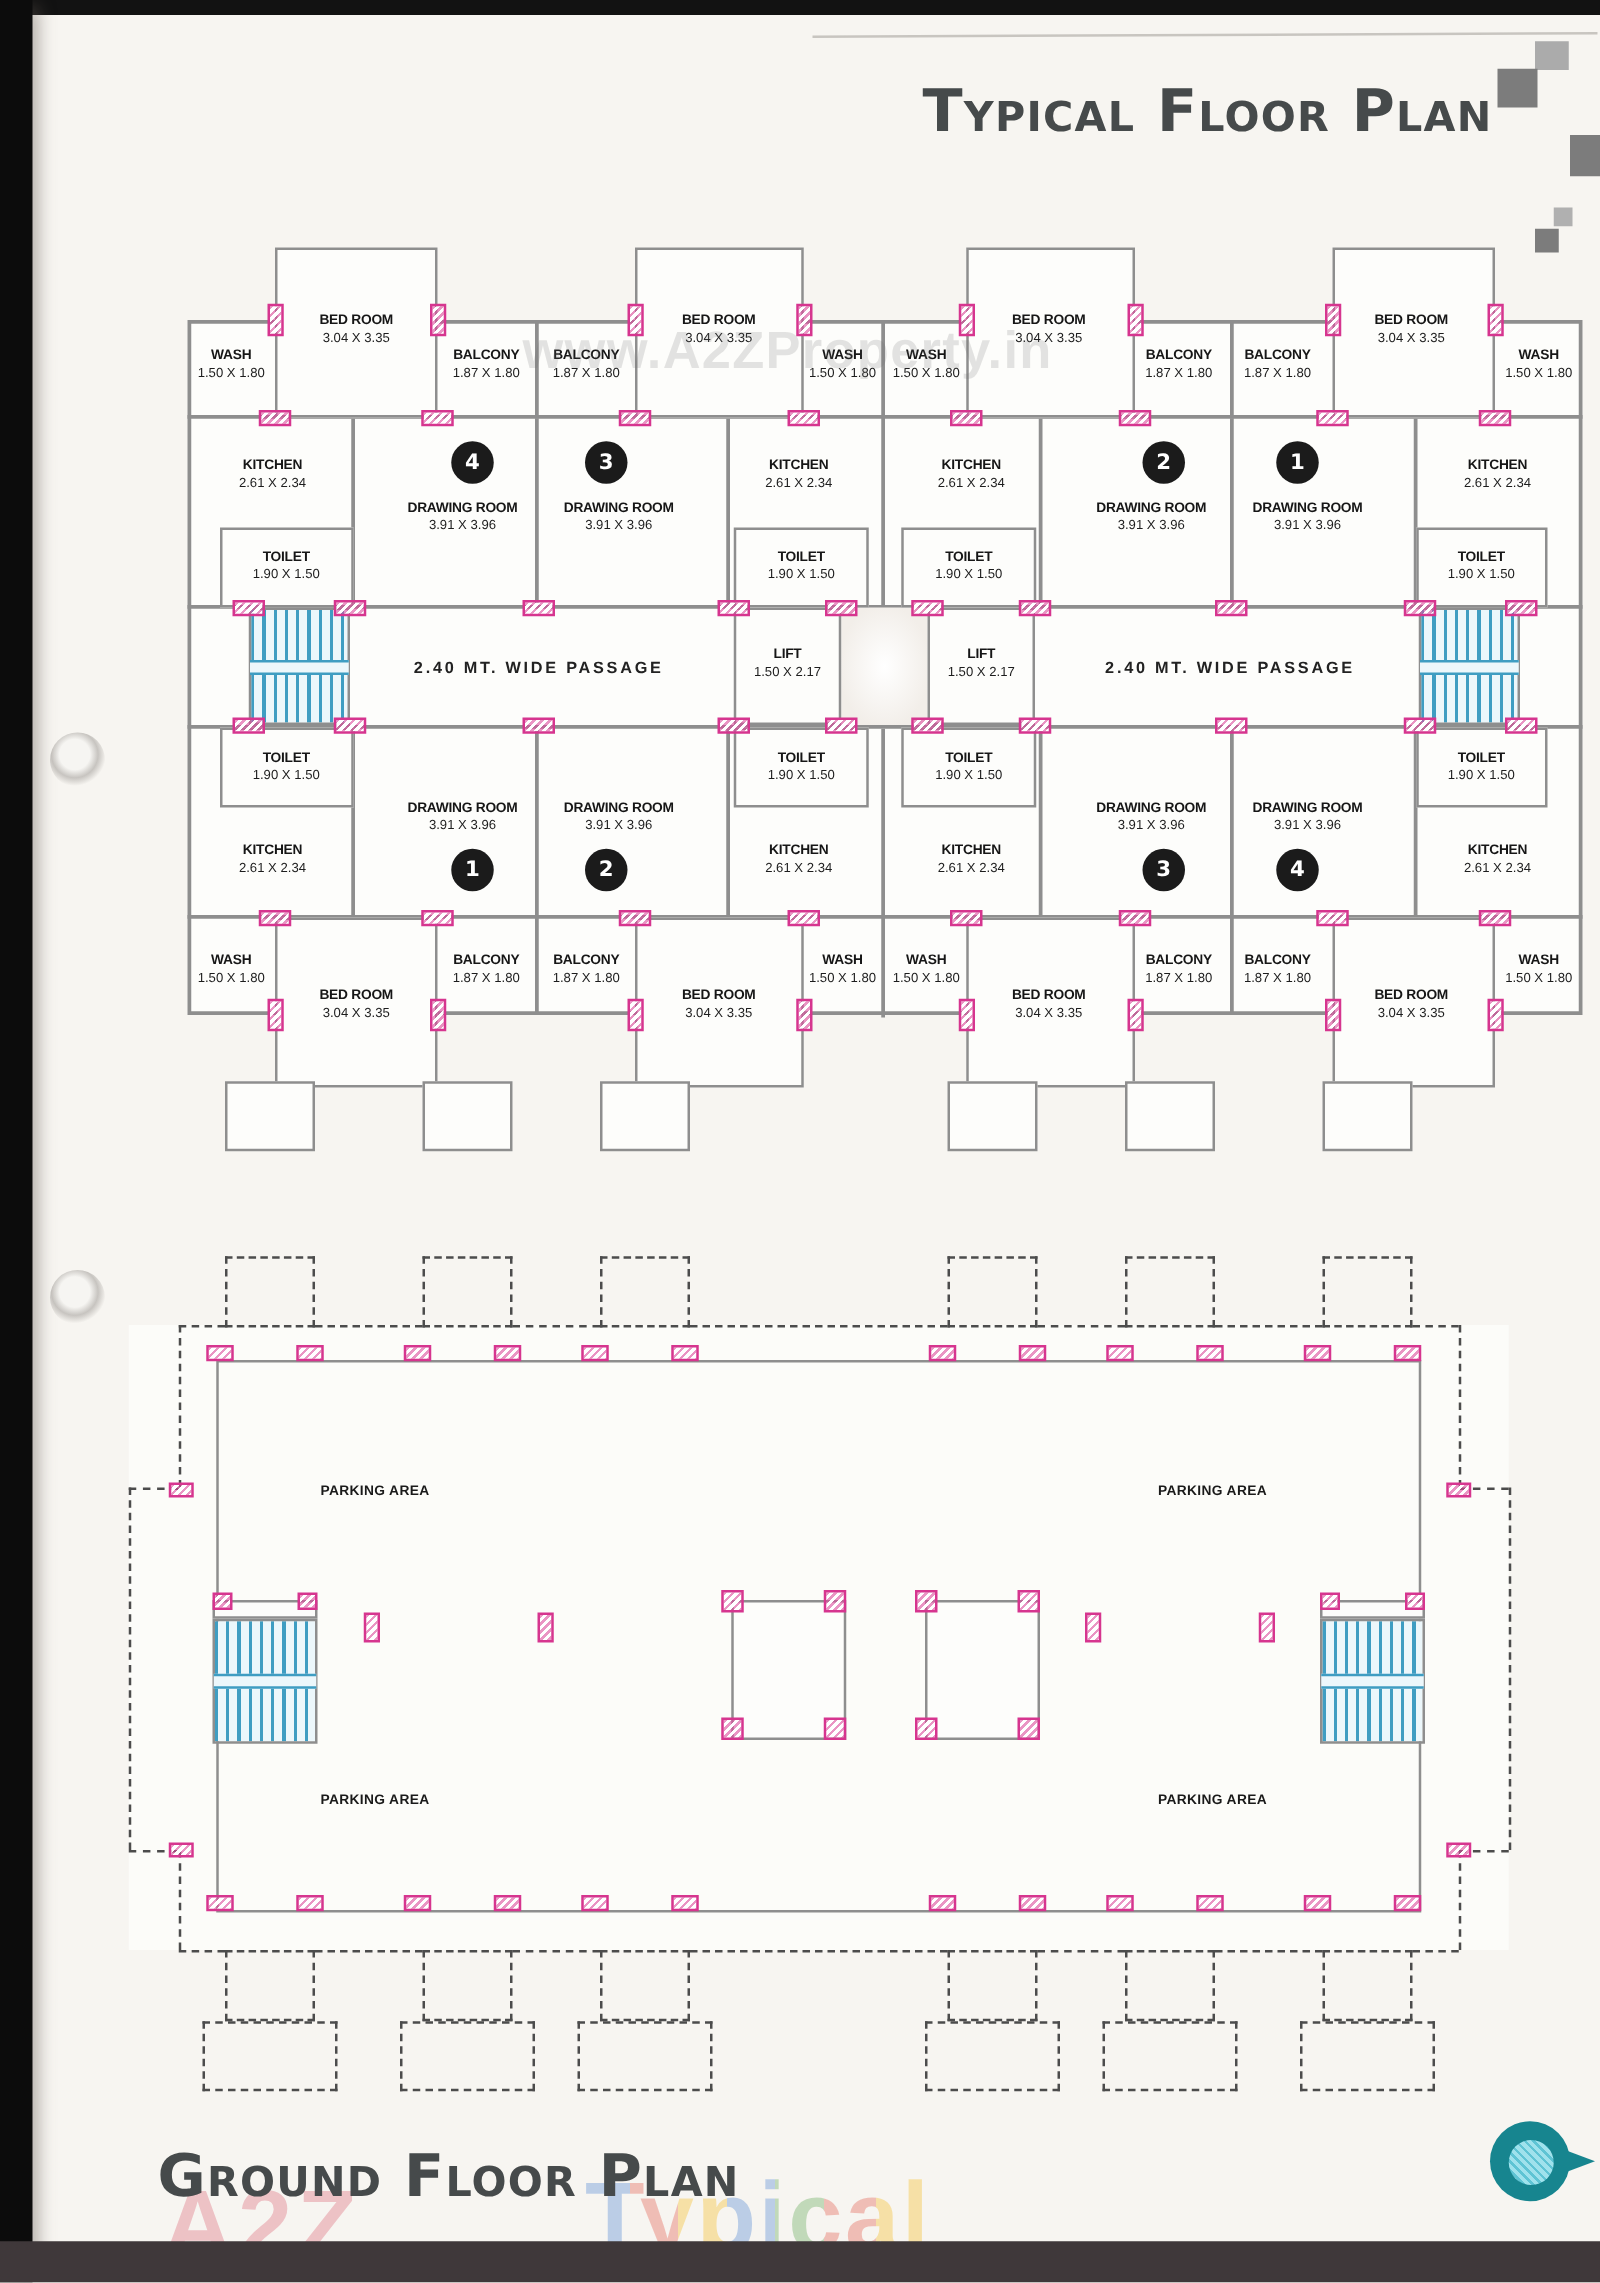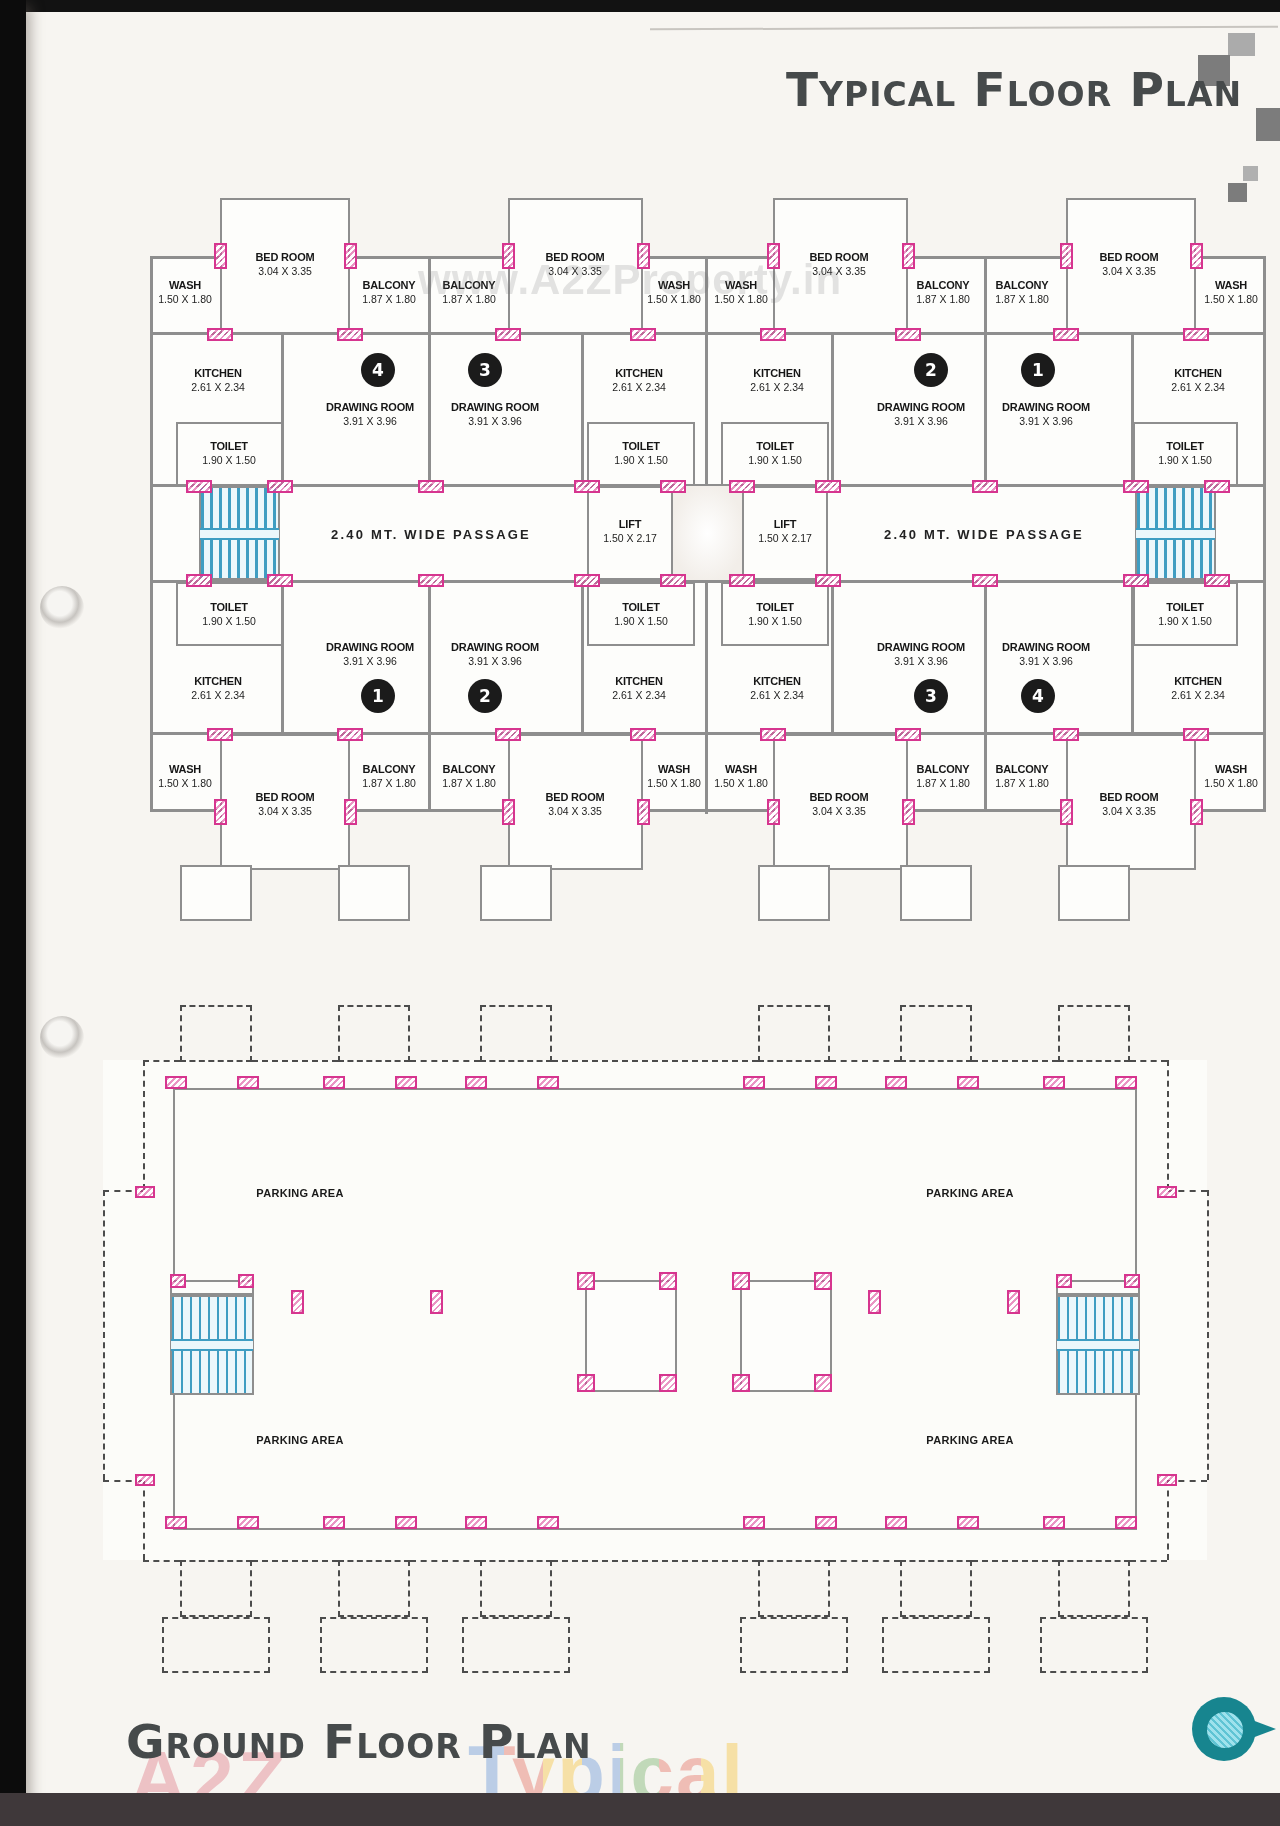--- a/index.html
+++ b/index.html
@@ -70,21 +70,21 @@
 
 <div class="pxsq" style="left:1228px;top:33px;width:27px;height:23px;background:#ababab;"></div>
 <div class="pxsq" style="left:1198px;top:55px;width:32px;height:31px;background:#7c7c7c;"></div>
 <div class="pxsq" style="left:1256px;top:108px;width:24px;height:33px;background:#7c7c7c;"></div>
 <div class="pxsq" style="left:1243px;top:166px;width:15px;height:15px;background:#b0b0b0;"></div>
 <div class="pxsq" style="left:1228px;top:183px;width:19px;height:19px;background:#7c7c7c;"></div>
 
 <div class="punch" style="left:40px;top:586px;"></div>
 <div class="punch" style="left:40px;top:1016px;"></div>
 
-<div class="title" style="left:738px;top:62px;margin-left:48px;">Typical Floor Plan</div>
+<div class="title" style="left:738px;top:62px;">Typical Floor Plan</div>
 <div class="title" style="left:126px;top:1714px;">Ground Floor Plan</div>
 
 <div class="wm-site">www.A2ZProperty.in</div>
 <div class="wm-a2z">A2Z</div>
 <div class="wm-prop">Typical</div>
 
 <div class="bubble-outer"></div>
 <div class="bubble-inner"></div>
 <div class="bubble-tail"></div>
 

